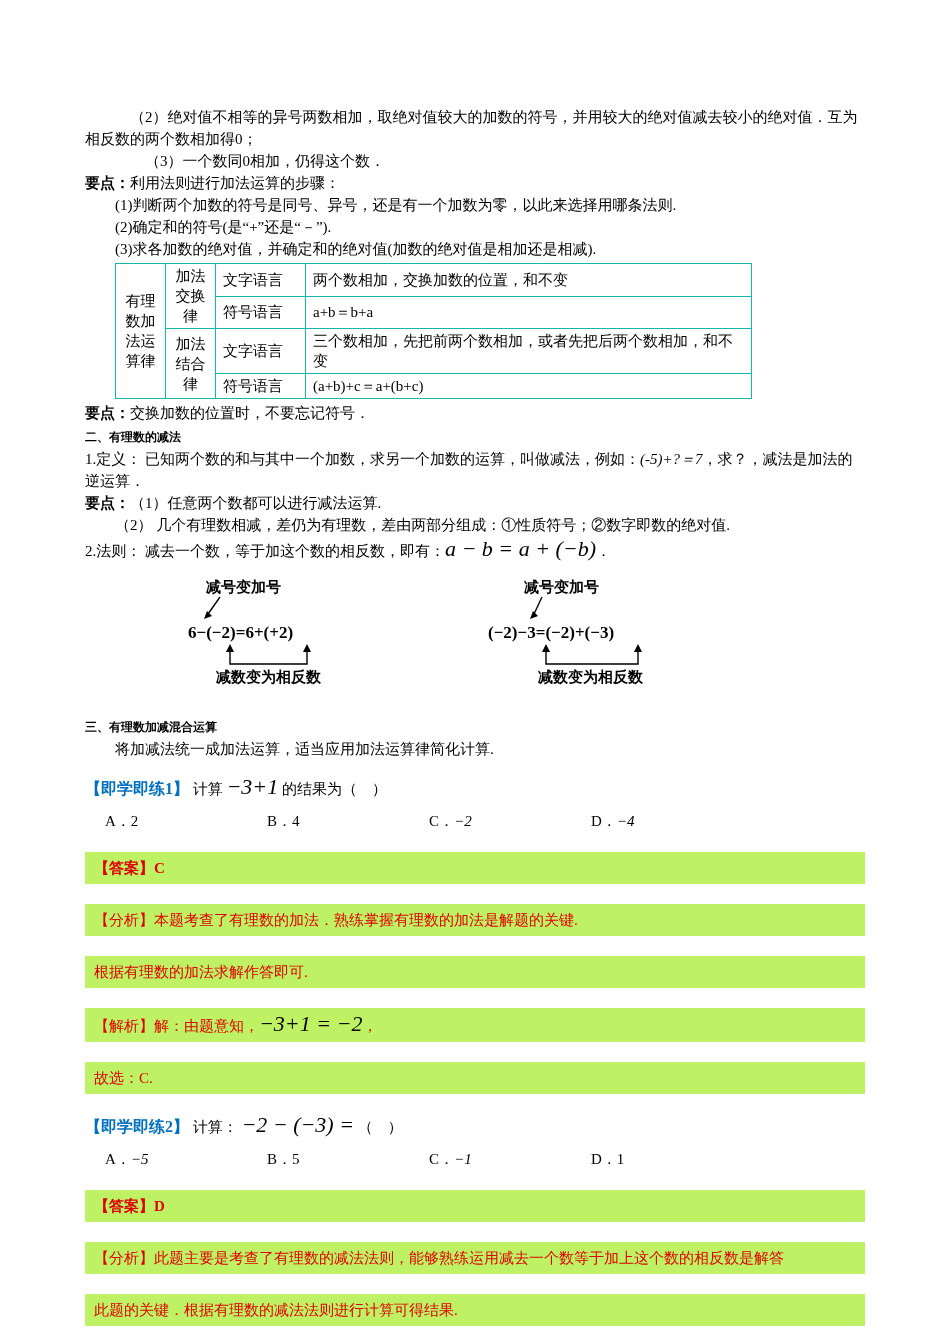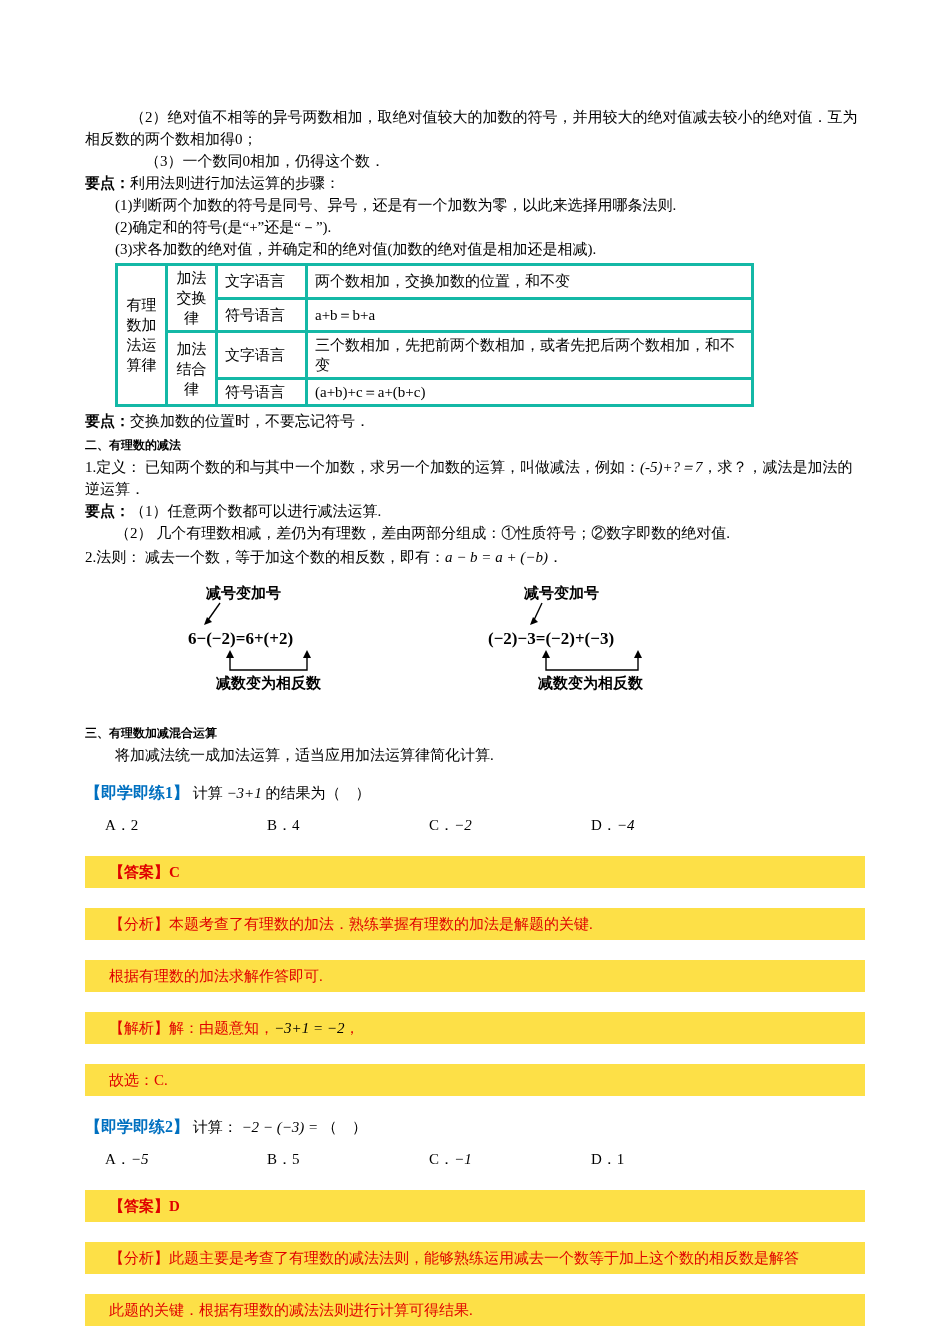--- a/index.html
+++ b/index.html
@@ -10,43 +10,43 @@
     font-size: 15px; color: #000; overflow: hidden;
   }
   .page { padding: 106px 85px 0 85px; line-height: 22px; }
   p { margin: 0; }
   .ti2 { text-indent: 2em; }
   .ti3 { text-indent: 3em; }
   .ti4 { text-indent: 4em; }
   .bold { font-weight: bold; }
   .heading { font-weight: bold; font-size: 12px; margin-top: 2px; }
   .math { font-style: italic; font-family: "Liberation Serif", serif; }
-  .mathlg { font-size: 15px; }
+  .mathlg { font-size: 22px; }
   .rule-line { line-height: 26px; }
 
   table.laws { border-collapse: collapse; margin: 3px 0 3px 30px; }
-  .laws td { border: 3px solid #14b8a6; padding: 2px 7px; line-height: 20px; vertical-align: middle; font-size: 15px; }
+  .laws td { border: 1px solid #14b8a6; padding: 2px 7px; line-height: 20px; vertical-align: middle; font-size: 15px; }
   .laws .c-group { width: 50px; text-align: center; }
   .laws .c-law { width: 50px; text-align: center; }
   .laws .c-lang { width: 90px; }
   .laws .c-content { width: 446px; }
 
   .diagram-row { display: flex; gap: 30px; margin: 12px 0 4px 95px; }
   .diag-label { font-weight: bold; font-size: 15px; }
   .diag-expr { font-weight: bold; font-size: 17px; font-family: "Liberation Serif", serif; }
   .diag-line { stroke: #000; stroke-width: 1.4; fill: none; }
   .diag-arrow { fill: #000; stroke: none; }
 
   .sec3-heading { margin-top: 28px; }
   .ex-line { margin: 16px 0 10px; }
   .blue-tag { color: #0070C0; font-weight: bold; font-size: 16px; }
   .options { display: flex; padding-left: 20px; margin: 6px 0 12px; }
   .opt { width: 162px; }
   .opt:last-child { width: auto; }
-  .gray { background: #fde047; padding: 5px 24px; margin: 20px 0; }
+  .gray { background: #bef264; padding: 5px 9px; margin: 20px 0; }
   .red { color: #e00000; }
 </style>
 </head>
 <body>
 
 <div class="page">
 
   <p class="ti3">（2）绝对值不相等的异号两数相加，取绝对值较大的加数的符号，并用较大的绝对值减去较小的绝对值．互为相反数的两个数相加得0；</p>
   <p class="ti4">（3）一个数同0相加，仍得这个数．</p>
 

